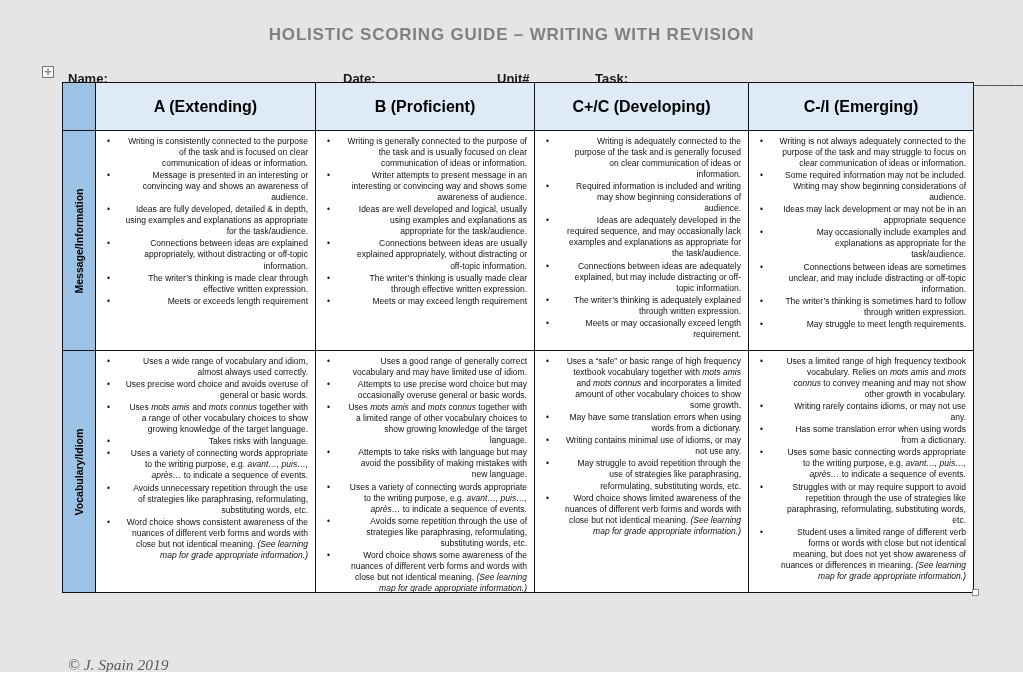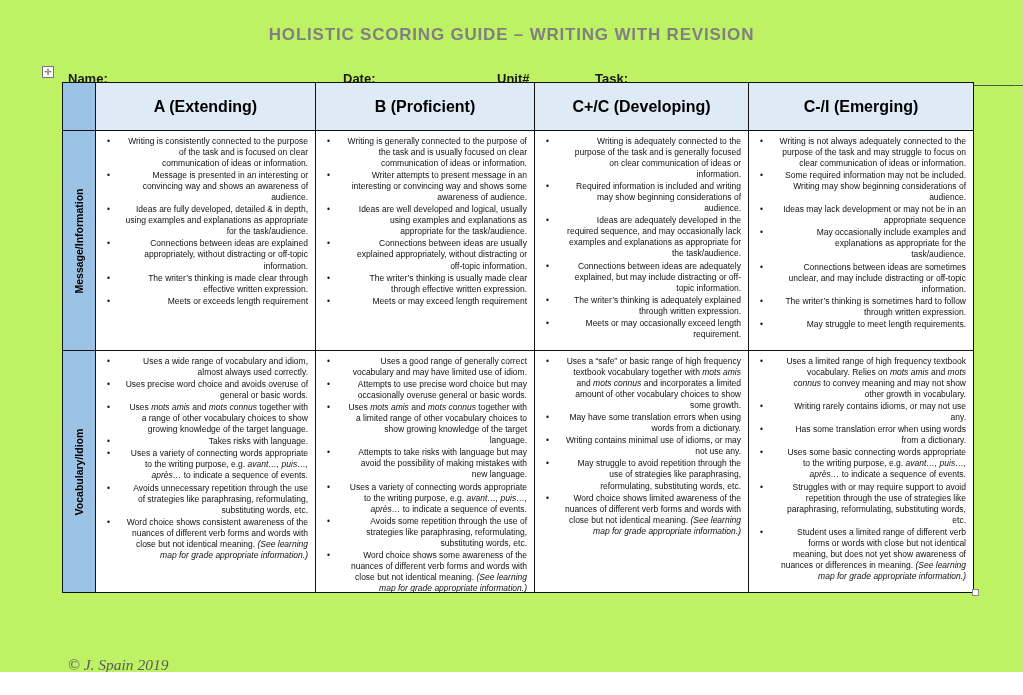--- a/index.html
+++ b/index.html
@@ -1,18 +1,18 @@
 <!DOCTYPE html>
 <html><head>
 <meta charset="utf-8">
 <style>
   * { margin:0; padding:0; box-sizing:border-box; }
   html,body { background:#ffffff; }
   .page {
-    position:relative; width:1023px; height:672px; background:#bef264;
+    position:relative; width:1023px; height:672px; background:#e5e5e5;
     font-family:"Liberation Sans", sans-serif; color:#1a1a1a; overflow:hidden;padding-left:20px;
   }
   .doc-title {
     position:absolute; left:0; right:0; top:25px; text-align:center;
     font-size:17px; font-weight:700; letter-spacing:0.8px;
     color: var(--title, #808080);
   }
   .field { position:absolute; top:71px; font-size:13px; white-space:nowrap; }
   .field b { font-weight:700; }
   .field .line { font-weight:400; color:#333; letter-spacing:0.3px; }

